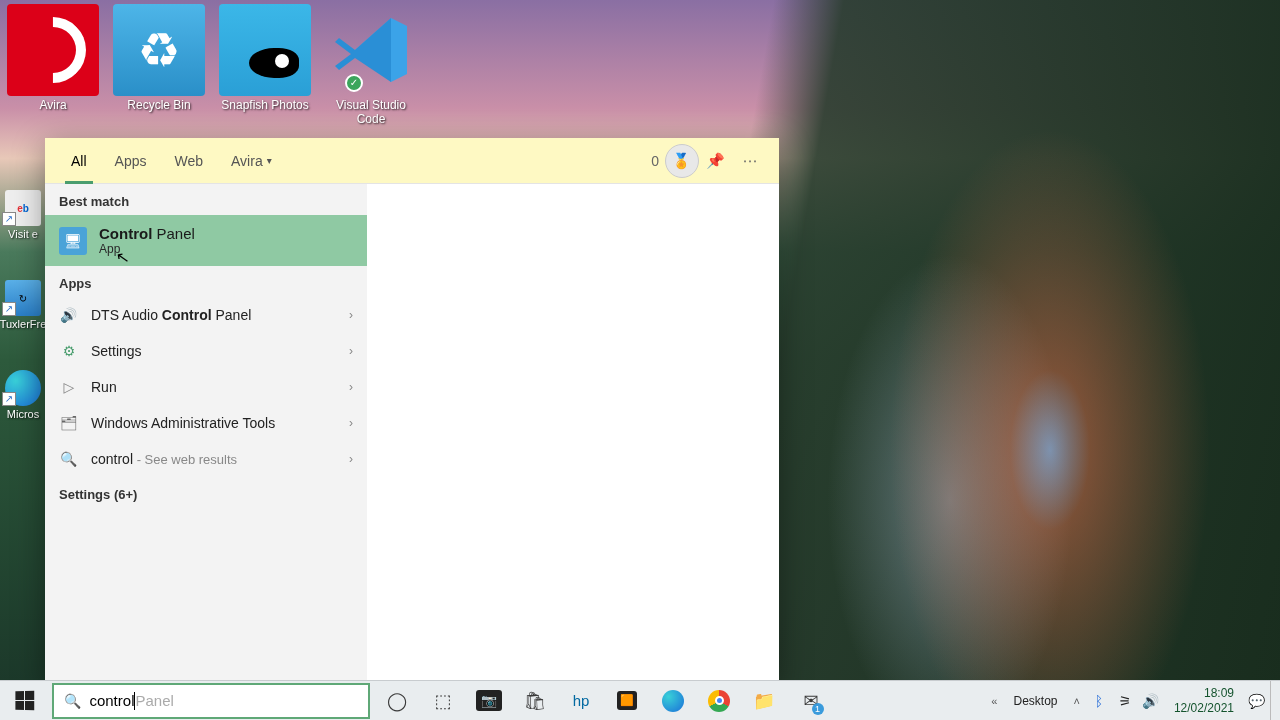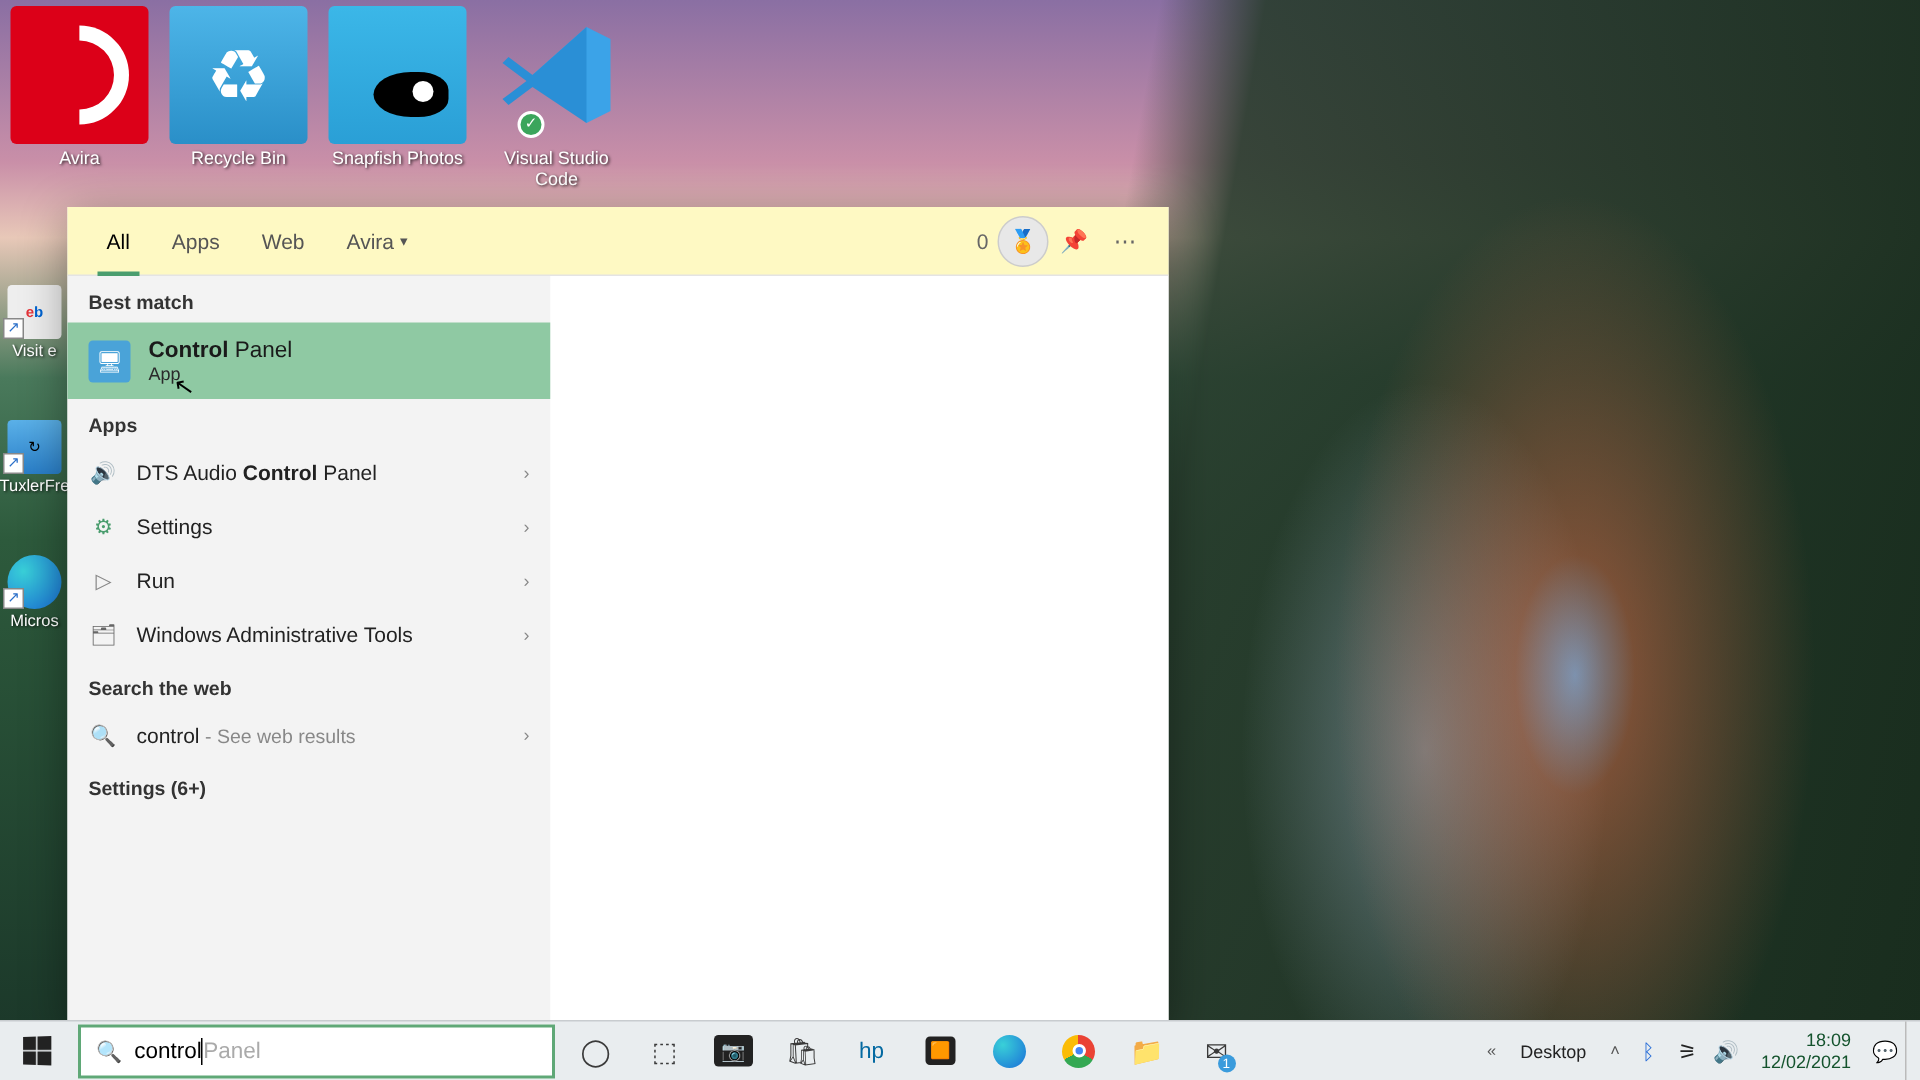--- a/index.html
+++ b/index.html
@@ -191,21 +191,20 @@
         <div class="ai" style="color:#888">▷</div>
         <div class="match">Run</div>
         <div class="arrow">›</div>
       </div>
       <div class="app-row">
         <div class="ai" style="color:#666">🗂</div>
         <div class="match">Windows Administrative Tools</div>
         <div class="arrow">›</div>
       </div>
 
-      <div class="section-hdr">Search the web</div>
       <div class="app-row web-row">
         <div class="ai">🔍</div>
         <div class="match"><span>control</span><span class="sub"> - See web results</span></div>
         <div class="arrow">›</div>
       </div>
 
       <div class="section-hdr" style="cursor:pointer;">Settings (6+)</div>
     </div>
     <div class="results-right"></div>
   </div>

